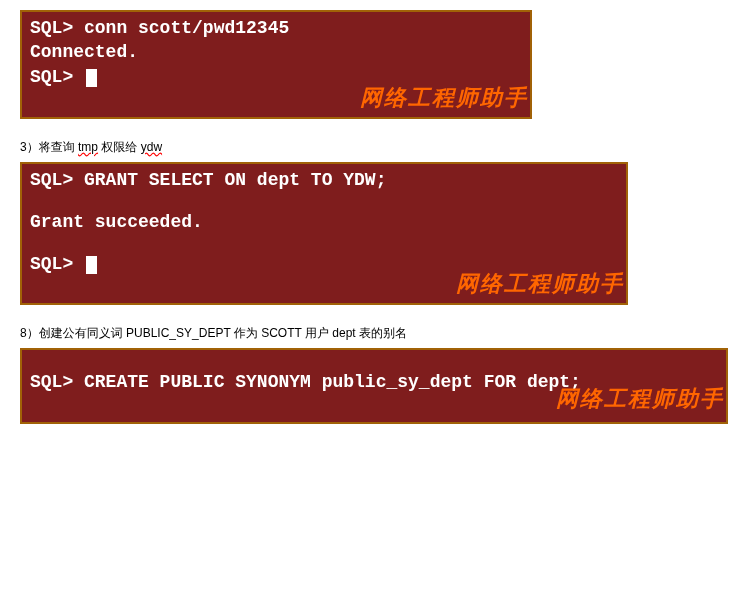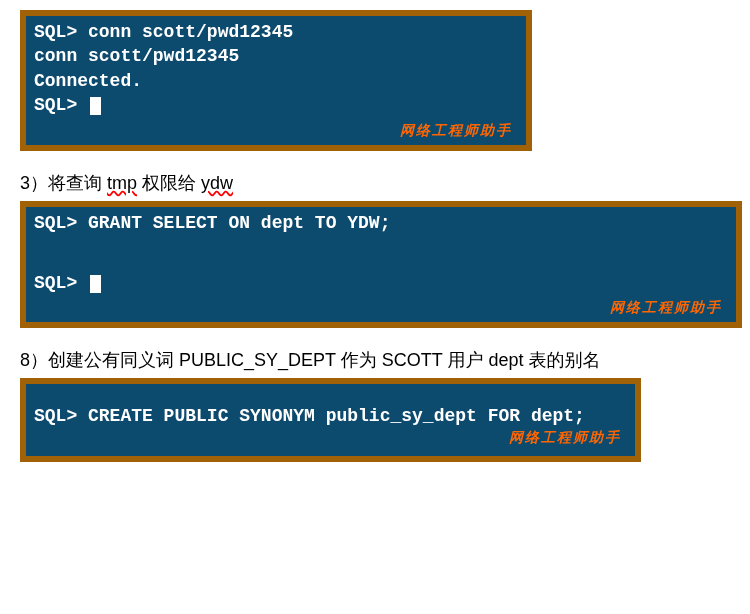--- a/index.html
+++ b/index.html
@@ -7,22 +7,22 @@
       padding: 0;
       box-sizing: border-box;
     }
     body {
       background: #ffffff;
       font-family: "Microsoft YaHei", "SimSun", sans-serif;
       padding: 10px 20px;
       width: 750px;
     }
     .terminal {
-      background: #0c4a6e;
-      border: 6px solid #a16207;
+      background: #7f1d1d;
+      border: 2px solid #a16207;
       padding: 4px 8px 8px 8px;
       font-family: "Courier New", Consolas, monospace;
       color: #ffffff;
       font-size: 18px;
       line-height: 1.35;
       position: relative;
       font-weight: bold;
     }
     .terminal .line {
       white-space: pre;
@@ -30,79 +30,79 @@
     .cursor {
       display: inline-block;
       width: 11px;
       height: 18px;
       background: #ffffff;
       vertical-align: text-bottom;
       margin-left: 2px;
     }
     .watermark {
       position: absolute;
-      right: 14px;
+      right: 2px;
       bottom: 4px;
       color: #ff6600;
       font-family: "KaiTi", "STKaiti", cursive, serif;
-      font-size: 14px;
+      font-size: 22px;
       font-weight: bold;
       font-style: italic;
       letter-spacing: 2px;
     }
     .caption {
-      font-size: 18px;
+      font-size: 12px;
       color: #000000;
       margin: 20px 0 6px 0;
       font-family: "SimSun", "Microsoft YaHei", sans-serif;
     }
     .caption .tmp {
       text-decoration: underline wavy #ff0000;
     }
     .caption .ydw {
       text-decoration: underline wavy #ff0000;
     }
     .terminal.t1 {
       width: 512px;
       padding-bottom: 28px;
     }
     .terminal.t2 {
-      width: 722px;
+      width: 608px;
       padding-bottom: 26px;
     }
     .terminal.t3 {
-      width: 621px;
+      width: 708px;
       padding-top: 20px;
       padding-bottom: 10px;
     }
     .blank-line {
       height: 18px;
     }
     .terminal.t3 .watermark {
       bottom: 8px;
     }
   </style>
 </head>
 <body>
 
 <div class="terminal t1">
   <div class="line">SQL&gt; conn scott/pwd12345</div>
-  <div class="line">conn scott/pwd12345</div>
   <div class="line">Connected.</div>
   <div class="line"><span>SQL&gt; </span><span class="cursor"></span></div>
   <div class="watermark">网络工程师助手</div>
 </div>
 
 <div class="caption">
   <span>3）将查询 </span><span class="tmp">tmp</span><span> 权限给 </span><span class="ydw">ydw</span>
 </div>
 
 <div class="terminal t2">
   <div class="line">SQL&gt; GRANT SELECT ON dept TO YDW;</div>
   <div class="blank-line"></div>
+  <div class="line">Grant succeeded.</div>
   <div class="blank-line"></div>
   <div class="line"><span>SQL&gt; </span><span class="cursor"></span></div>
   <div class="watermark">网络工程师助手</div>
 </div>
 
 <div class="caption">
   <span>8）创建公有同义词 PUBLIC_SY_DEPT 作为 SCOTT 用户 dept 表的别名</span>
 </div>
 
 <div class="terminal t3">

